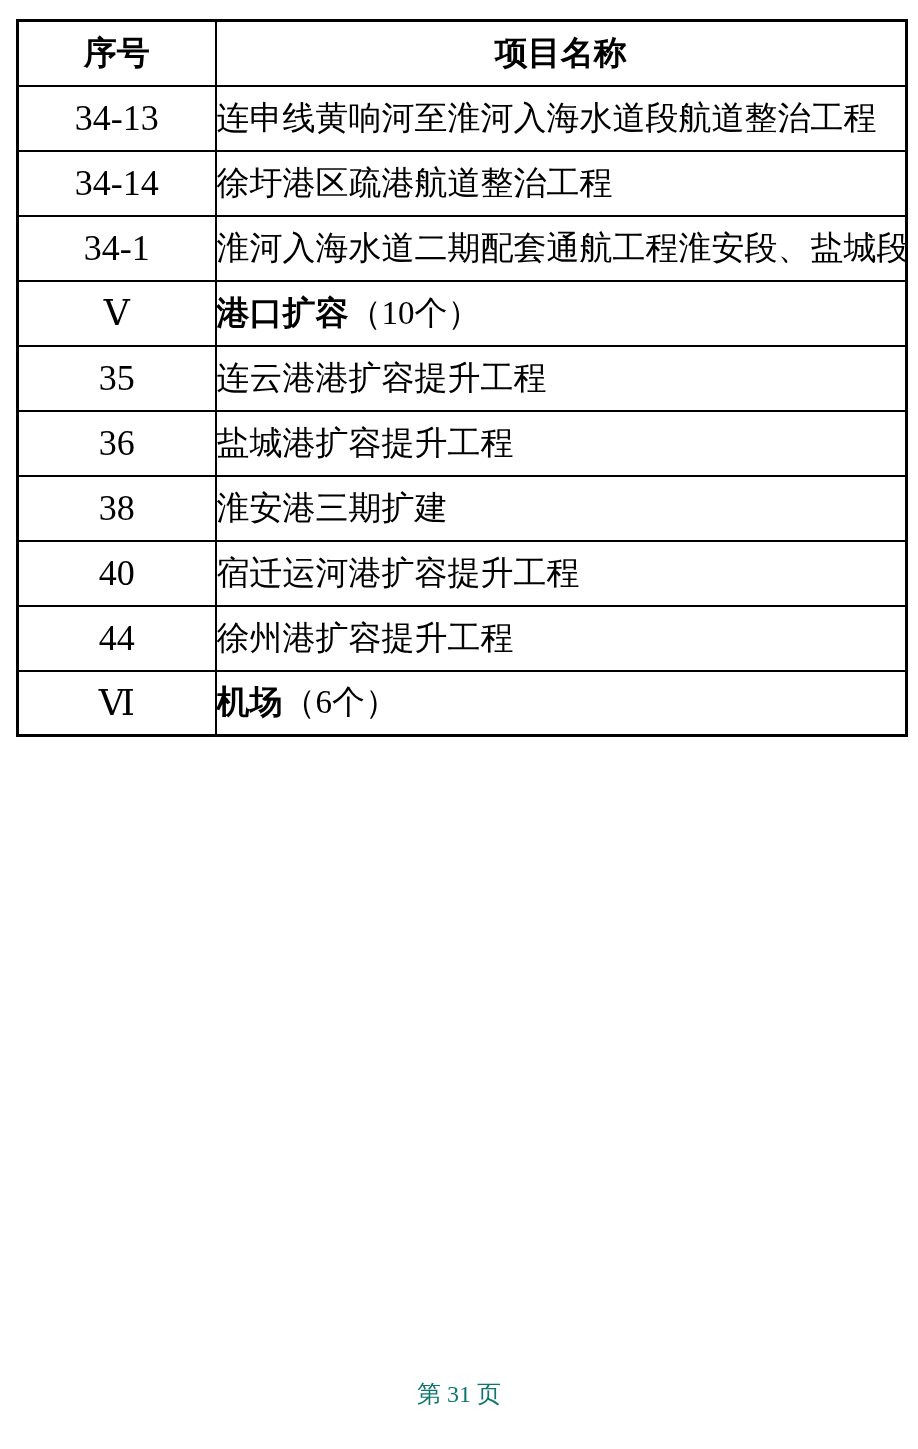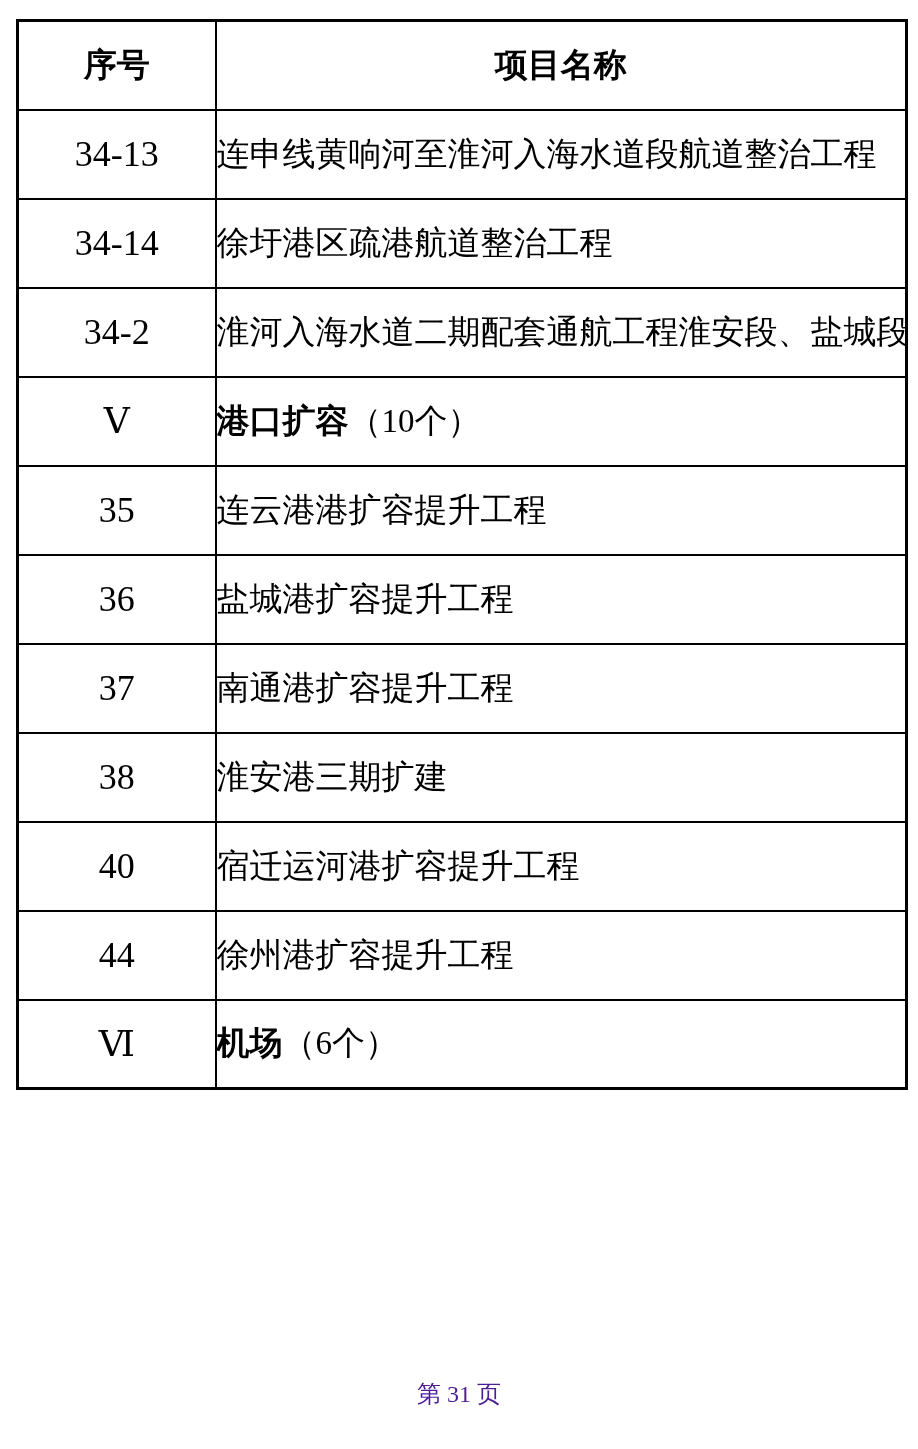--- a/index.html
+++ b/index.html
@@ -32,21 +32,21 @@
   }
   table.project-table th,
   table.project-table td {
     border: 2px solid #000000;
     padding: 0;
     vertical-align: middle;
     overflow: hidden;
     white-space: nowrap;
   }
   table.project-table tr {
-    height: 89px;
+    height: 65px;
   }
   th.head-cell {
     font-family: "Liberation Sans", "DejaVu Sans", sans-serif;
     font-weight: bold;
     font-size: 33px;
     text-align: center;
   }
   td.col-id {
     text-align: center;
     font-size: 36px;
@@ -67,21 +67,21 @@
     font-weight: normal;
   }
   .page-footer {
     position: absolute;
     left: 0;
     top: 1378px;
     width: 918px;
     text-align: center;
     font-size: 24px;
     font-family: "Liberation Serif", "DejaVu Serif", serif;
-    color: #4c1d95;
+    color: #0f766e;
   }
 </style>
 </head>
 <body>
 
 <div class="page">
 
   <table class="project-table">
     <colgroup>
       <col style="width:198px">
@@ -100,47 +100,41 @@
         <span class="plain-name">连申线黄响河至淮河入海水道段航道整治工程</span>
       </td>
     </tr>
         <tr>
       <td class="col-id">34-14</td>
       <td class="col-name">
         <span class="plain-name">徐圩港区疏港航道整治工程</span>
       </td>
     </tr>
         <tr>
-      <td class="col-id">34-2</td>
+      <td class="col-id">34-1</td>
       <td class="col-name">
         <span class="plain-name">淮河入海水道二期配套通航工程淮安段、盐城段</span>
       </td>
     </tr>
         <tr>
       <td class="col-id">Ⅴ</td>
       <td class="col-name">
         <span class="section-label">港口扩容</span><span class="section-suffix">（10个）</span>
       </td>
     </tr>
         <tr>
       <td class="col-id">35</td>
       <td class="col-name">
         <span class="plain-name">连云港港扩容提升工程</span>
       </td>
     </tr>
         <tr>
       <td class="col-id">36</td>
       <td class="col-name">
         <span class="plain-name">盐城港扩容提升工程</span>
-      </td>
-    </tr>
-        <tr>
-      <td class="col-id">37</td>
-      <td class="col-name">
-        <span class="plain-name">南通港扩容提升工程</span>
       </td>
     </tr>
         <tr>
       <td class="col-id">38</td>
       <td class="col-name">
         <span class="plain-name">淮安港三期扩建</span>
       </td>
     </tr>
         <tr>
       <td class="col-id">40</td>

